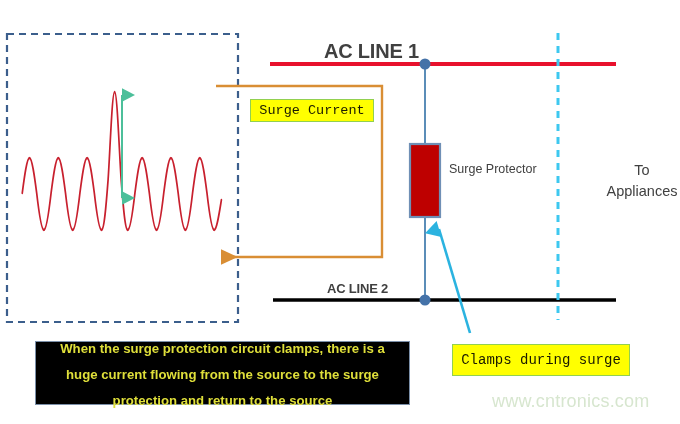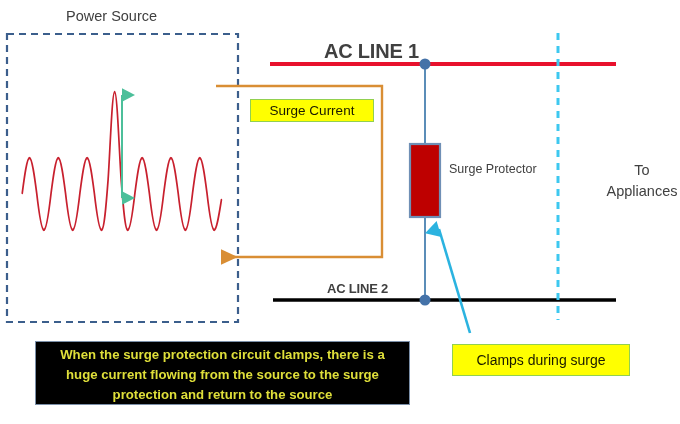--- a/index.html
+++ b/index.html
@@ -66,21 +66,21 @@
     text-align: center;
     line-height: 21px;
     white-space: normal;
     width: 76px;
   }
   .callout {
     position: absolute;
     background: #FFFF00;
     border: 1.5px solid #92D050;
     color: #1a1a00;
-    font-family: Liberation Sans, sans-serif;
+    font-family: Liberation Mono, monospace;
     font-size: 14px;
     display: flex;
     align-items: center;
     justify-content: center;
     box-sizing: border-box;
   }
   .callout-surge-current {
     left: 250px; top: 99px;
     width: 124px; height: 23px;
     font-size: 13.5px;
@@ -92,21 +92,21 @@
   .note-box {
     position: absolute;
     left: 35px; top: 341px;
     width: 375px; height: 64px;
     background: #000000;
     border: 1px solid #7b8fa8;
     color: #DFDF3A;
     font-family: "Liberation Sans", sans-serif;
     font-size: 13.2px;
     font-weight: bold;
-    line-height: 20px;
+    line-height: 26px;
     text-align: center;
     box-sizing: border-box;
     padding: 4px 10px 0 10px;
     display: flex;
     align-items: center;
     justify-content: center;
   }
   .watermark {
     position: absolute;
     left: 492px; top: 391px;
@@ -185,31 +185,31 @@
 
     <circle cx="425" cy="64" r="5.5" fill="#4472A8"></circle>
 
     <circle cx="425" cy="300" r="5.5" fill="#4472A8"></circle>
 
     <line x1="558" y1="33" x2="558" y2="320" stroke="#3DC8F0" stroke-width="3" stroke-dasharray="7,6"></line>
 
     <line x1="470" y1="333" x2="439" y2="229" stroke="#2BB3E0" stroke-width="2.6" marker-end="url(#arrow-cyan)"></line>
   </svg>
 
-  <div class="lbl lbl-power-source">Power Source</div>
 
 
   <div class="lbl lbl-ac-line-1">AC LINE 1</div>
 
   <div class="lbl lbl-ac-line-2">AC LINE 2</div>
 
   <div class="lbl lbl-surge-protector">Surge Protector</div>
 
   <div class="lbl lbl-to-appliances">To Appliances</div>
 
   <div class="callout callout-surge-current">Surge Current</div>
 
   <div class="callout callout-clamps">Clamps during surge</div>
 
   <div class="note-box">When the surge protection circuit clamps, there is a huge current flowing from the source to the surge protection and return to the source</div>
 
+  <div class="watermark">www.cntronics.com</div>
 
 </div>
 
 </body></html>

